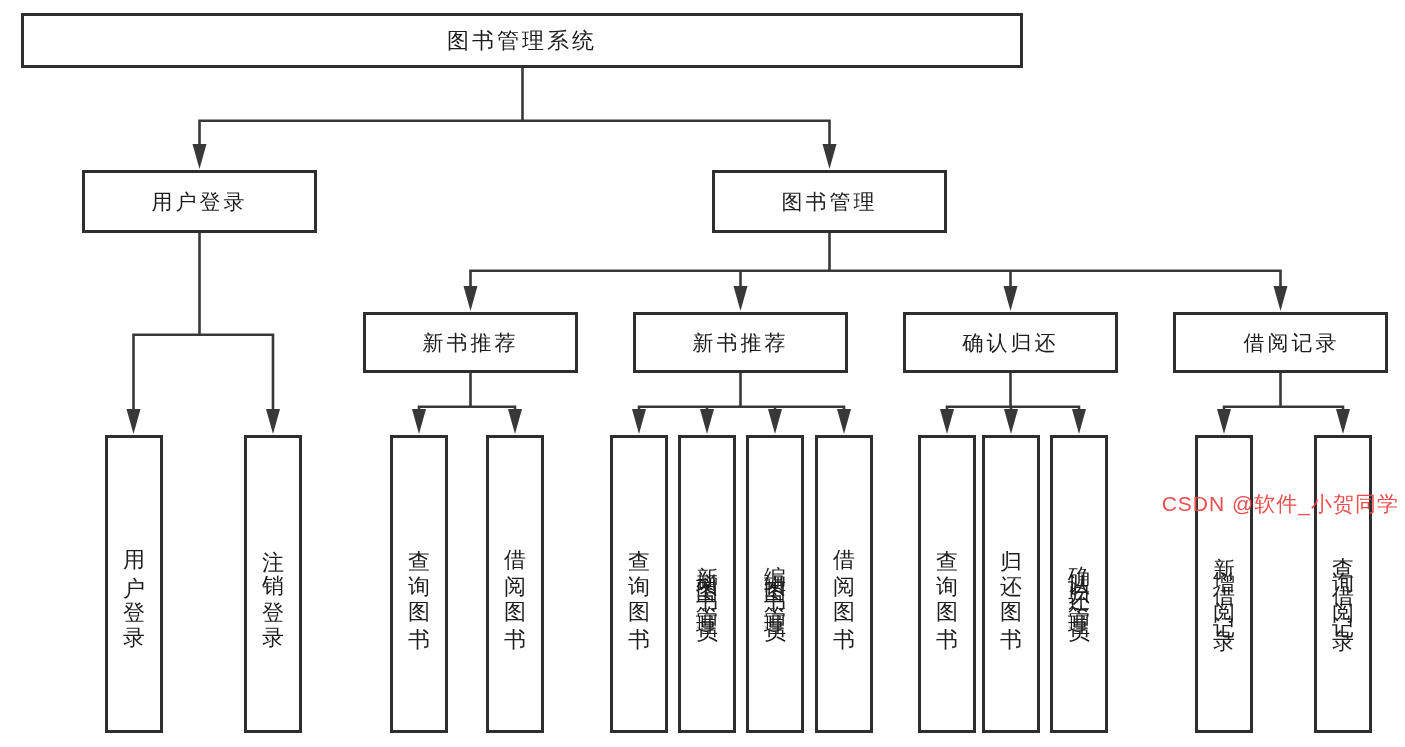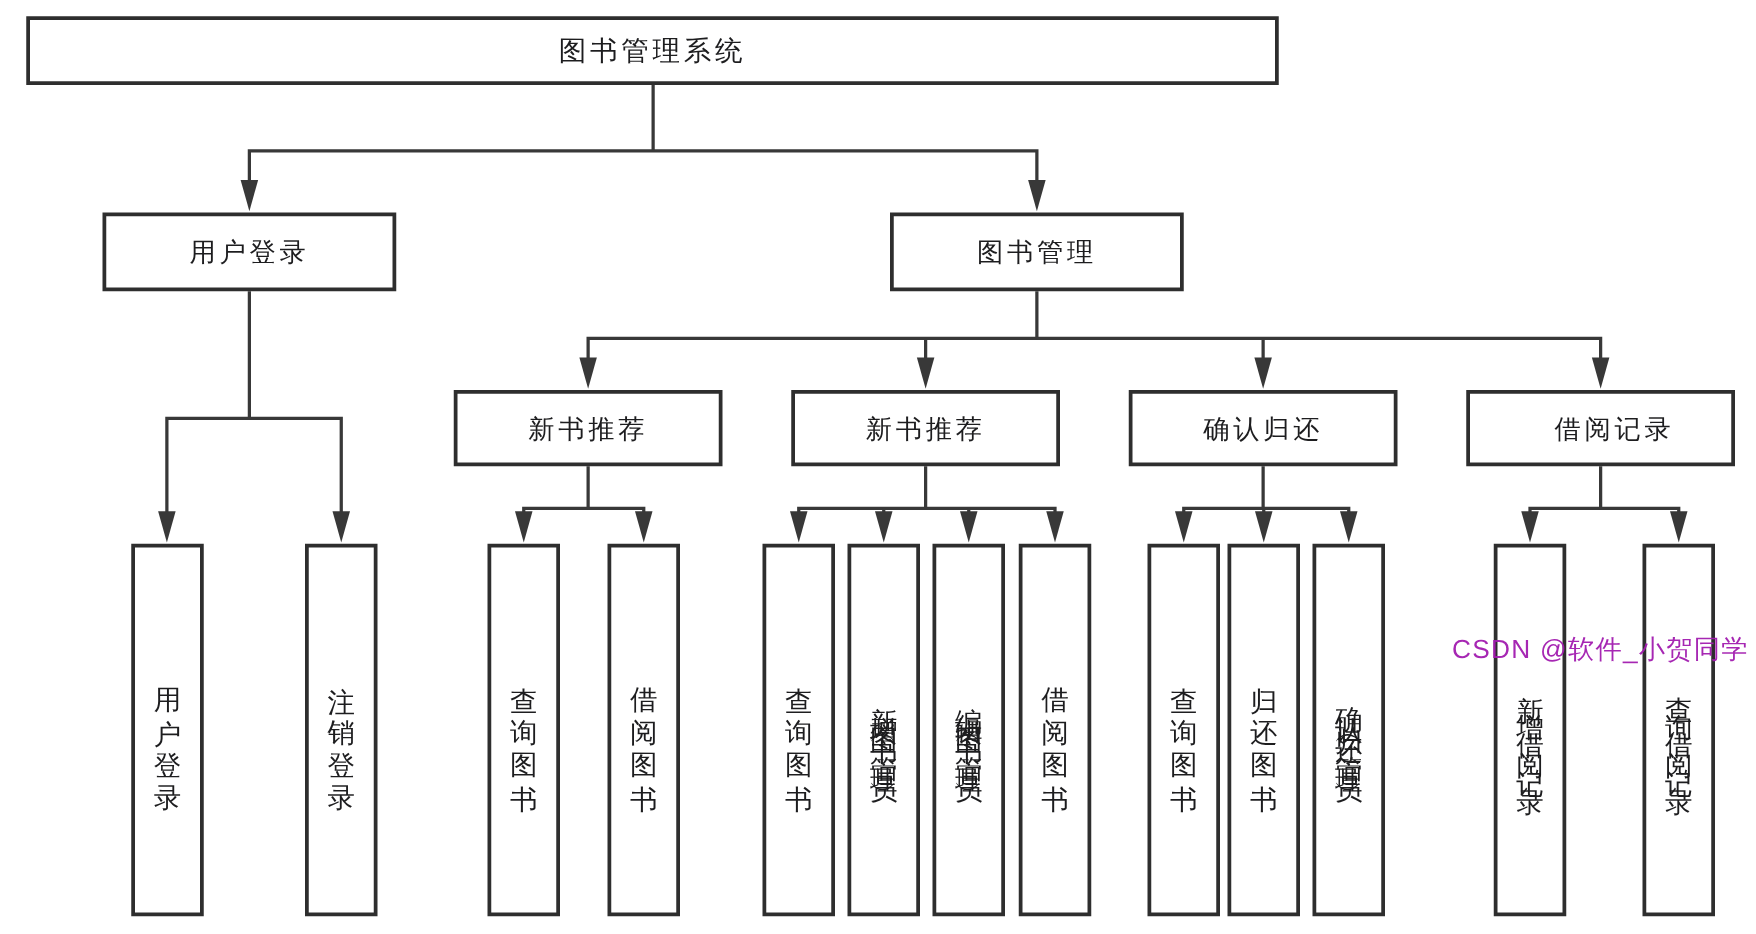--- a/index.html
+++ b/index.html
@@ -36,22 +36,22 @@
   .n-records{left:1173px;padding-left:22px;}
   .leaf{top:435px;width:58px;height:298px;}
   .lf-a1{left:105px;} .lf-a2{left:244px;}
   .lf-b1{left:390px;} .lf-b2{left:486px;}
   .lf-c1{left:610px;} .lf-c2{left:678px;} .lf-c3{left:746px;} .lf-c4{left:815px;}
   .lf-d1{left:918px;} .lf-d2{left:982px;} .lf-d3{left:1050px;}
   .lf-e1{left:1195px;} .lf-e2{left:1314px;}
   .wire{stroke:#383838;stroke-width:2.6;fill:none;}
   .head{fill:#383838;stroke:none;}
   .watermark{
-    position:absolute;right:6px;bottom:3px;z-index:6;
-    font-size:21px;letter-spacing:1px;color:#a21caf;opacity:.95;
+    position:absolute;right:6px;bottom:18px;z-index:6;
+    font-size:21px;letter-spacing:1px;color:#ef4444;opacity:.95;
     white-space:nowrap;
   }
 </style>
 </head>
 <body>
 
 <div class="stage">
 
   <svg class="wires" width="1405" height="747" viewBox="0 0 1405 747">
 

